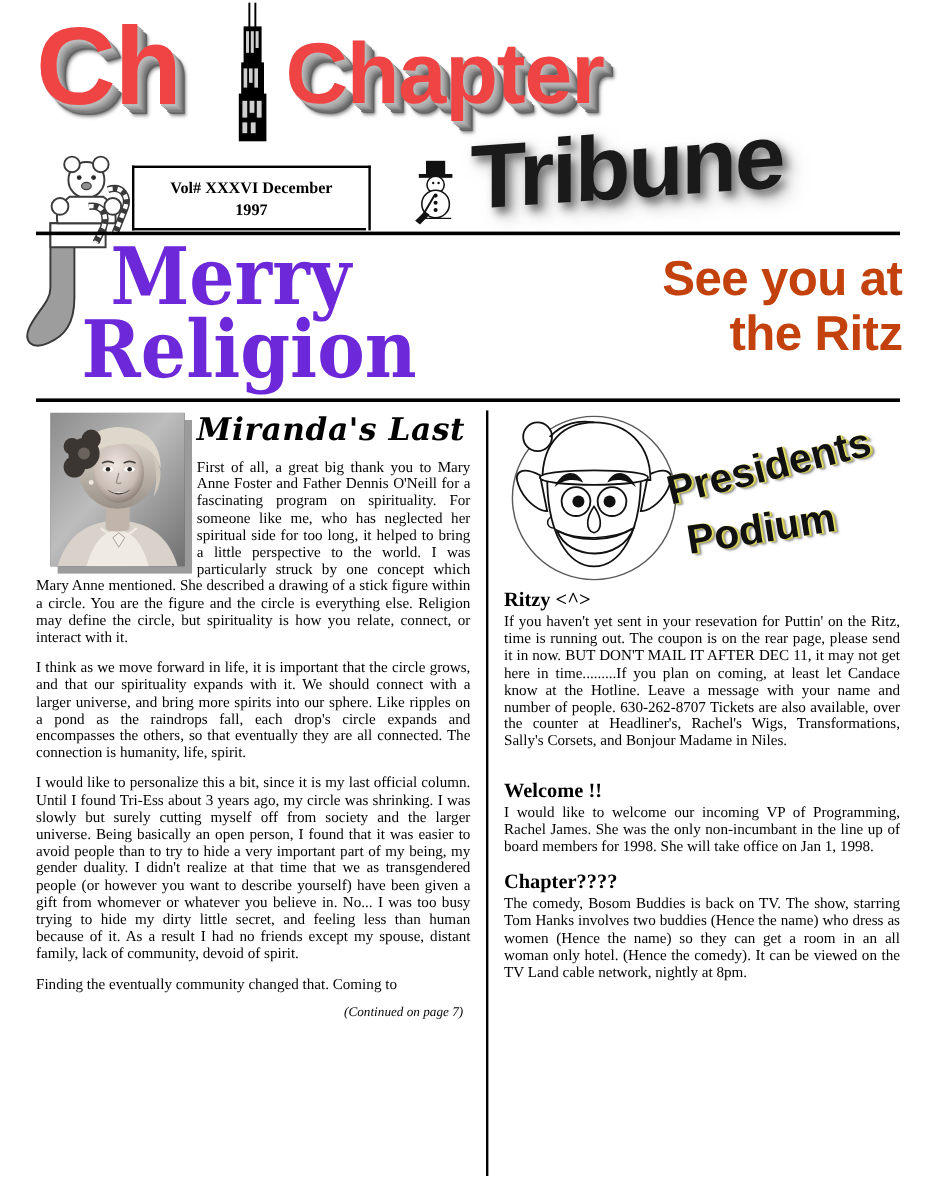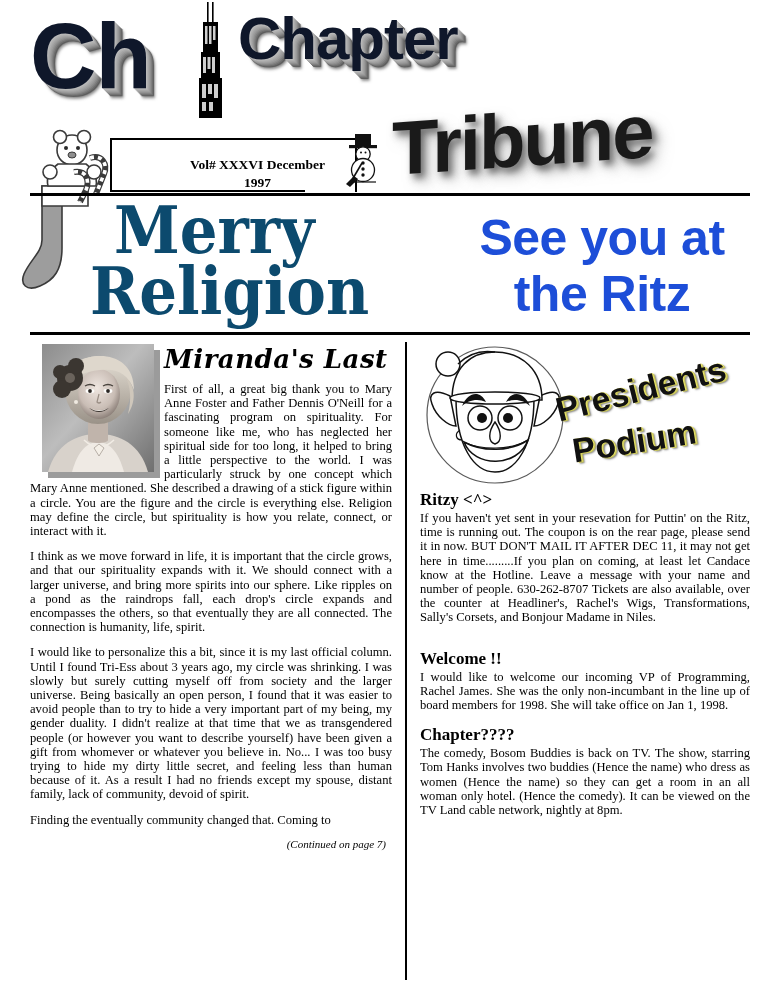--- a/index.html
+++ b/index.html
@@ -11,85 +11,85 @@
   .page{position:relative;width:780px;height:1000px;background:#fff;}
 
   
   .masthead{position:absolute;left:0;top:0;width:780px;height:200px;}
 
   .logo3d{
     position:absolute;
     font-family:"Liberation Sans", sans-serif;
     font-weight:bold;
     letter-spacing:-1px;
-    color:#0f172a;
+    color:#ef4444;
     white-space:nowrap;
     text-shadow:
       1px 1px 0 #b9b9b9, 2px 2px 0 #b0b0b0, 3px 3px 0 #a6a6a6,
       4px 4px 0 #9c9c9c, 5px 5px 0 #8f8f8f, 6px 6px 0 #7f7f7f,
       7px 7px 0 #6e6e6e, 8px 8px 1px #5a5a5a, 9px 10px 3px rgba(60,60,60,.55);
   }
   .logo-chi{left:30px;top:4px;font-size:92px;}
-  .logo-chapter{left:238px;top:4px;font-size:60px;}
+  .logo-chapter{left:238px;top:21px;font-size:72px;}
 
   
   .sears{
     position:absolute;left:196px;top:2px;width:30px;height:116px;
   }
 
   .tribune{
     position:absolute;left:392px;top:96px;
     font-family:"Liberation Sans", sans-serif;
     font-weight:bold;font-size:76px;letter-spacing:-2px;
     color:#1a1a1a;white-space:nowrap;
     transform:skewY(-4deg);
     text-shadow:4px 5px 7px rgba(90,90,90,.85), 8px 9px 14px rgba(140,140,140,.55);
   }
 
   
   .volbox{
     position:absolute;left:110px;top:138px;width:195px;height:52px;
     border:2px solid #000;border-bottom:none;
-    display:flex;align-items:flex-end;justify-content:center;padding-left:48px;
+    display:flex;align-items:center;justify-content:center;
   }
   .volbox .vtext{
     font-family:"Liberation Serif", serif;font-weight:bold;font-size:13.5px;
     text-align:center;line-height:1.35;
   }
   .volrule{position:absolute;left:110px;top:190px;width:195px;height:2px;background:#000;}
 
   
   .stocking{position:absolute;left:16px;top:128px;width:110px;height:175px;}
   
   .snowman{position:absolute;left:340px;top:132px;width:52px;height:62px;}
 
   
   .rule{position:absolute;background:#000;}
   .rule-top{left:30px;top:193px;width:720px;height:3px;}
   .rule-mid{left:30px;top:332px;width:720px;height:3px;}
 
   
   .banner{position:absolute;left:0;top:196px;width:780px;height:136px;}
   .merry{
-    position:absolute;left:98px;top:4px;
+    position:absolute;left:76px;top:4px;
     font-family:"Liberation Serif", serif;
     font-size:66px;line-height:.93;font-weight:normal;
-    color:#0c4a6e;white-space:nowrap;
+    color:#6d28d9;white-space:nowrap;
     letter-spacing:0px;
     font-style:normal;
   }
   .merry .l1{display:block;margin-left:16px;}
   .merry .l2{display:block;margin-left:-8px;}
   .blackletter{font-family:"DejaVu Serif", serif;font-weight:bold;font-stretch:condensed;}
 
   .ritzhead{
     position:absolute;left:452px;top:14px;width:300px;
     font-family:"Liberation Sans", sans-serif;
-    font-weight:bold;font-size:50px;line-height:1.12;
-    text-align:center;color:#1d4ed8;letter-spacing:-.5px;
+    font-weight:bold;font-size:41px;line-height:1.12;
+    text-align:right;color:#c2410c;letter-spacing:-.5px;
   }
 
   
   .cols{position:absolute;left:30px;top:342px;width:720px;height:640px;}
   .colrule{position:absolute;left:375px;top:0px;width:2px;height:638px;background:#000;}
 
   .colL{position:absolute;left:0;top:0;width:362px;}
   .colR{position:absolute;left:390px;top:0;width:330px;}
 
   p.body{

